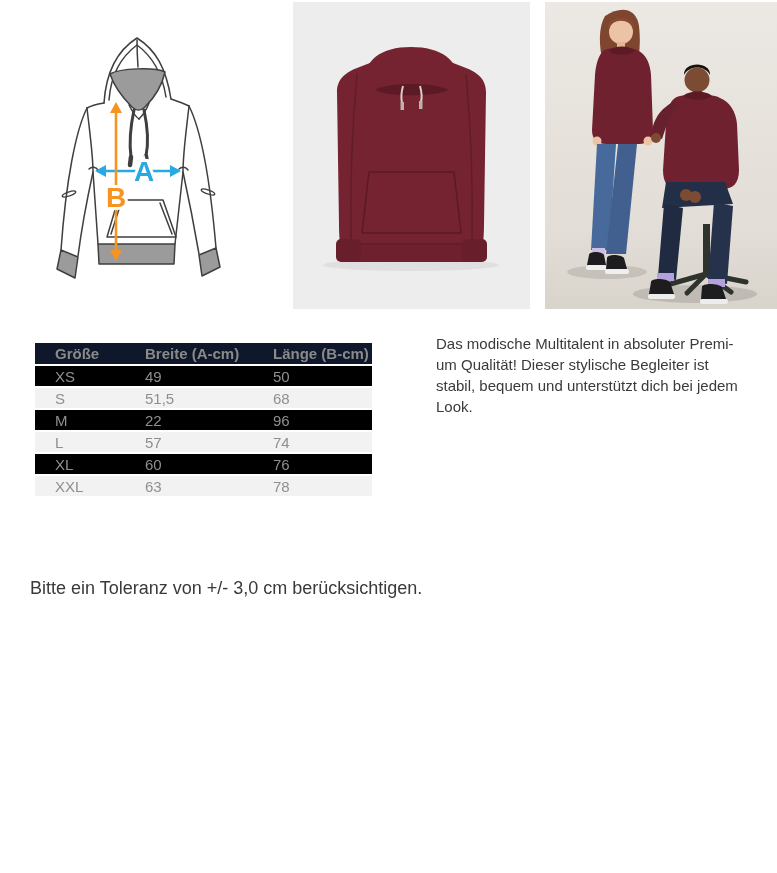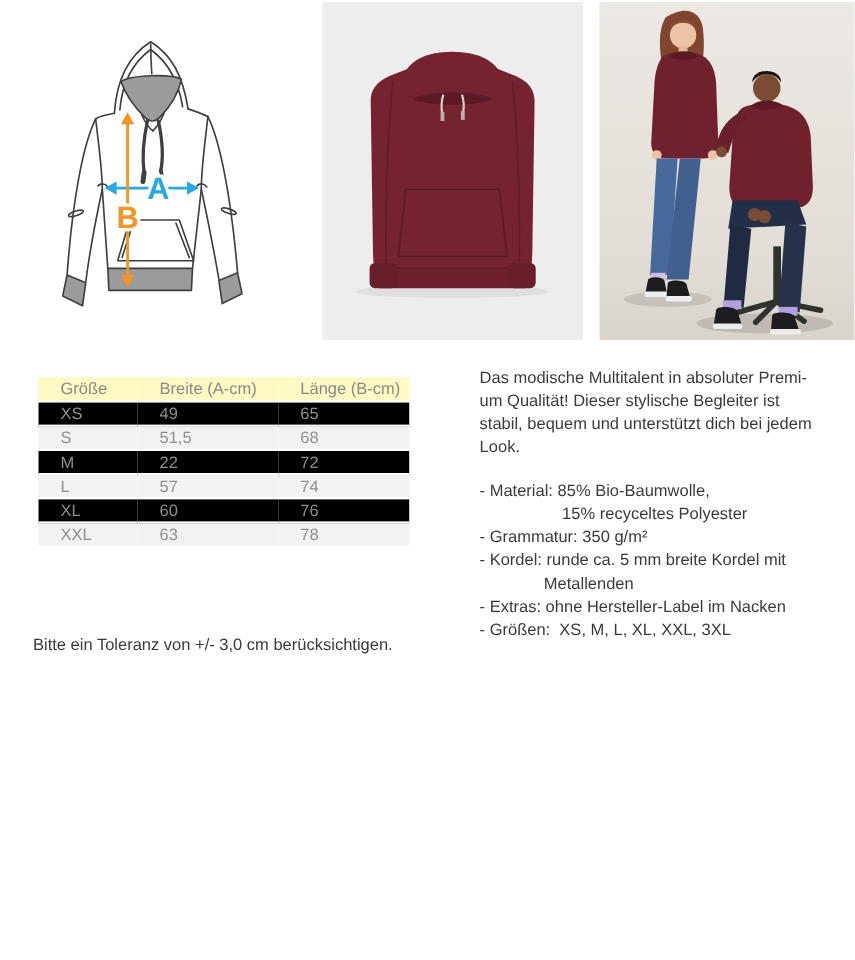--- a/index.html
+++ b/index.html
@@ -19,34 +19,34 @@
   table.size-table {
     position: absolute; left: 35px; top: 343px; width: 337px;
     border-collapse: separate; border-spacing: 0;
     font-size: 15px; color: #8f8f8f;
     table-layout: fixed;
   }
   table.size-table col.c1 { width: 90px; }
   table.size-table col.c2 { width: 128px; }
   table.size-table col.c3 { width: 119px; }
   table.size-table th {
-    font-weight: normal; text-align: left; color: #8a8a8a;
-    background: #fef9c3; height: 23px; padding: 0 0 0 20px;
+    font-weight: bold; text-align: left; color: #8a8a8a;
+    background: #0f172a; height: 23px; padding: 0 0 0 20px;
     border-bottom: 2px solid #fff;
   }
   table.size-table td {
     height: 22px; padding: 0 0 0 20px;
     border-bottom: 2px solid #fff;
   }
   table.size-table tr.dark td  { background: #000000; }
   table.size-table tr.light td { background: #f2f2f2; }
 
   .tolerance {
     position: absolute; left: 30px; top: 578px;
-    font-size: 15px; color: #3a3a3a;
+    font-size: 18px; color: #3a3a3a;
   }
   .description {
     position: absolute; left: 420px; top: 333px; width: 354px;
     font-size: 15px; line-height: 21px; color: #3a3a3a;
   }
   .description p { white-space: pre-wrap; margin: 0 0 19px 16px; }
   svg { display:block; }
 </style>
 </head>
 <body>
@@ -227,31 +227,31 @@
       <tr>
         <th>Größe</th>
         <th>Breite (A-cm)</th>
         <th>Länge (B-cm)</th>
       </tr>
     </thead>
     <tbody>
       <tr class="dark">
         <td>XS</td>
         <td>49</td>
-        <td>65</td>
+        <td>50</td>
       </tr>
       <tr class="light">
         <td>S</td>
         <td>51,5</td>
         <td>68</td>
       </tr>
       <tr class="dark">
         <td>M</td>
         <td>22</td>
-        <td>72</td>
+        <td>96</td>
       </tr>
       <tr class="light">
         <td>L</td>
         <td>57</td>
         <td>74</td>
       </tr>
       <tr class="dark">
         <td>XL</td>
         <td>60</td>
         <td>76</td>
@@ -264,22 +264,15 @@
     </tbody>
   </table>
 
   <p class="tolerance">Bitte ein Toleranz von +/- 3,0 cm berücksichtigen.</p>
 
   <div class="description">
     <p>Das modische Multitalent in absoluter Premi-
 um Qualität! Dieser stylische Begleiter ist
 stabil, bequem und unterstützt dich bei jedem
 Look.</p>
-    <p>- Material: 85% Bio-Baumwolle,
-                  15% recyceltes Polyester
-- Grammatur: 350 g/m²
-- Kordel: runde ca. 5 mm breite Kordel mit
-              Metallenden
-- Extras: ohne Hersteller-Label im Nacken
-- Größen:  XS, M, L, XL, XXL, 3XL</p>
   </div>
 
 </div>
 
 </body></html>

